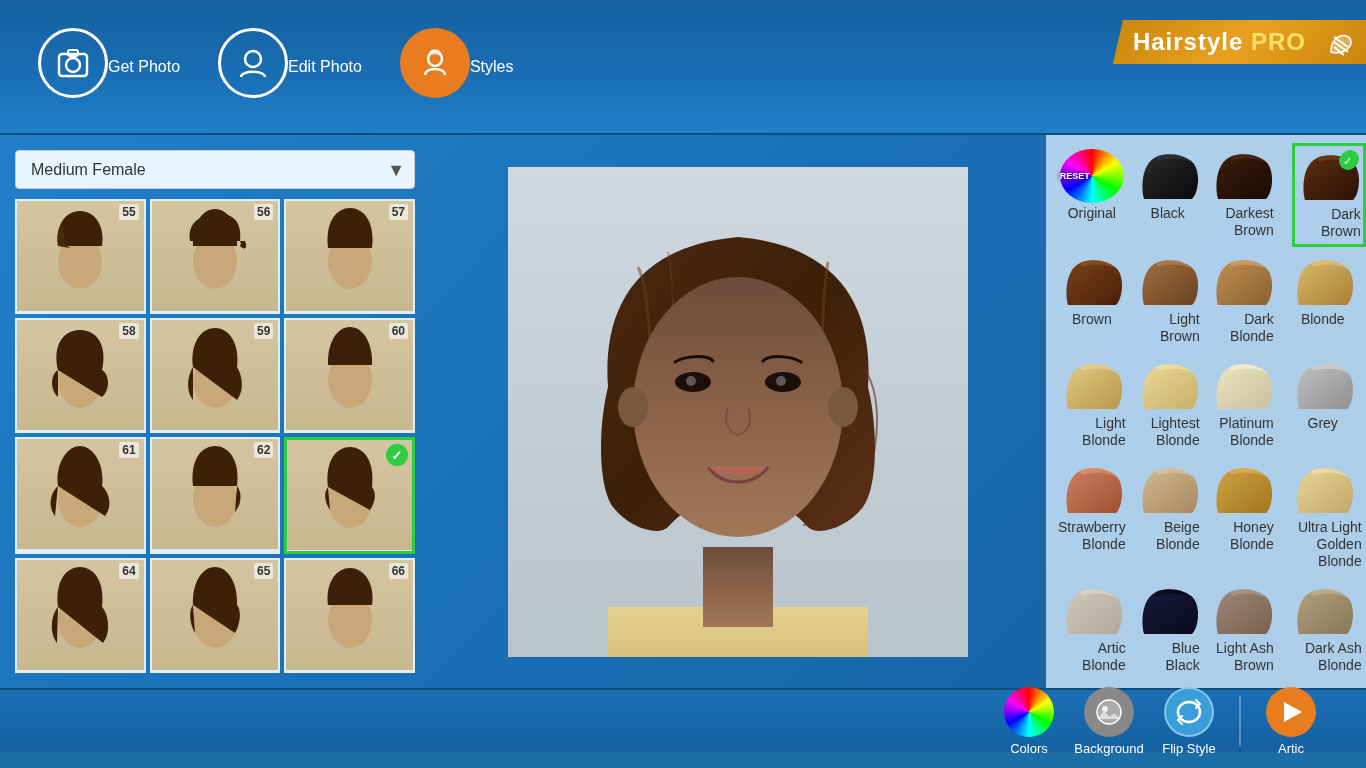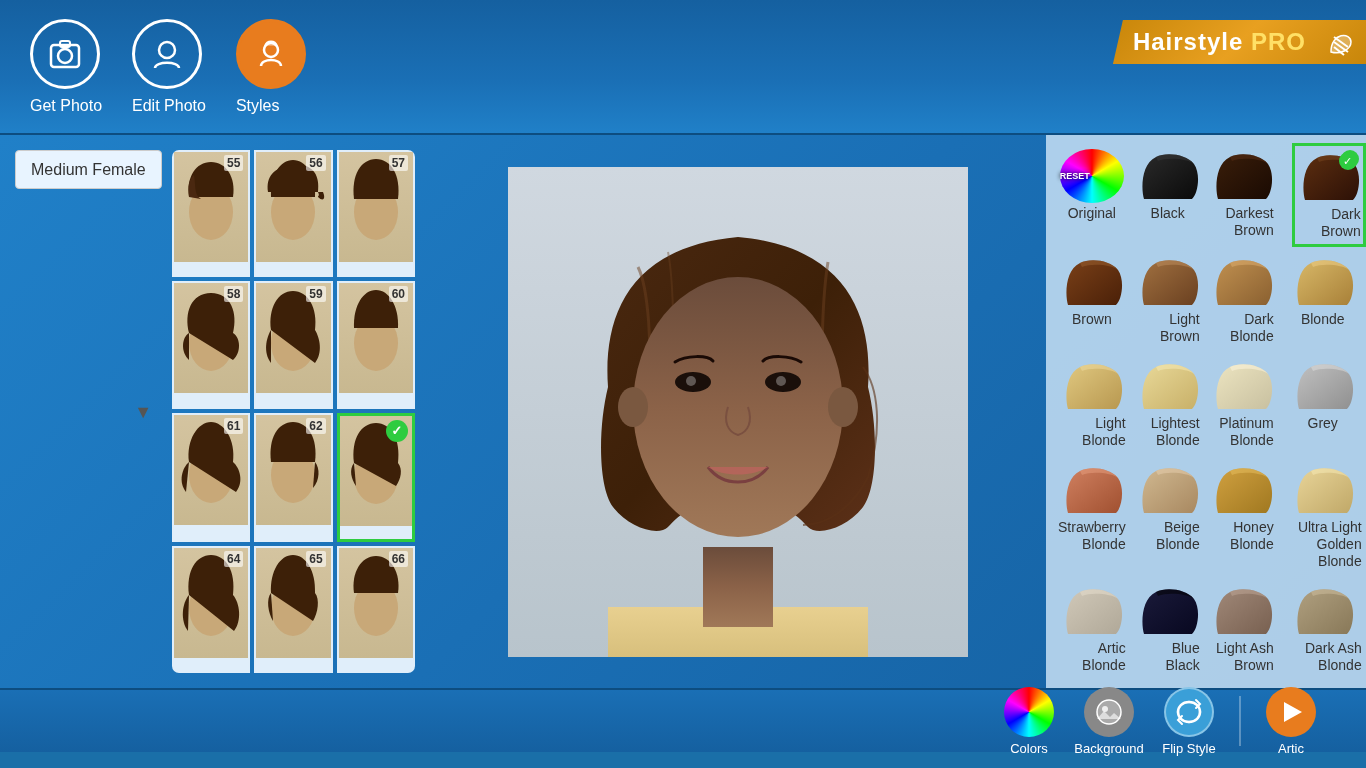--- a/index.html
+++ b/index.html
@@ -18,24 +18,25 @@
       height: 135px;
       background: linear-gradient(180deg, #1560a0 0%, #1a6fb5 60%, #2080c8 100%);
       border-bottom: 2px solid #0d4d80;
       display: flex;
       align-items: center;
       padding: 0 30px;
       position: relative;
     }
     .nav-item {
       display: flex;
-      flex-direction: column;
-      align-items: flex-start;
+      flex-direction: row;
+      align-items: center;
       margin-right: 30px;
       cursor: pointer;
+      margin-left: 8px;
     }
     .nav-icon-circle {
       width: 70px;
       height: 70px;
       border-radius: 50%;
       border: 3px solid #fff;
       display: flex;
       align-items: center;
       justify-content: center;
       margin-bottom: 8px;
@@ -83,21 +84,21 @@
       width: 100%;
       height: calc(768px - 135px - 80px);
       background: linear-gradient(135deg, #2080c8 0%, #1a6fb5 50%, #1560a0 100%);
     }
 
     
     .left-panel {
       width: 430px;
       padding: 15px;
       display: flex;
-      flex-direction: row;
+      flex-direction: column;
       gap: 10px;
     }
     .dropdown-container {
       position: relative;
     }
     .style-dropdown {
       width: 100%;
       padding: 10px 15px;
       background: #e8f4ff;
       border: 1px solid #ccc;
@@ -115,21 +116,20 @@
       color: #555;
       font-size: 18px;
       pointer-events: none;
     }
     .style-grid {
       display: grid;
       grid-template-columns: repeat(3, 1fr);
       gap: 4px;
       flex: 1;
       overflow: hidden;
-      border-radius: 7px;
     }
     .style-item {
       position: relative;
       background: #e0eefa;
       border: 2px solid transparent;
       cursor: pointer;
       overflow: hidden;
     }
     .style-item.selected {
       border: 3px solid #2ecc40;

